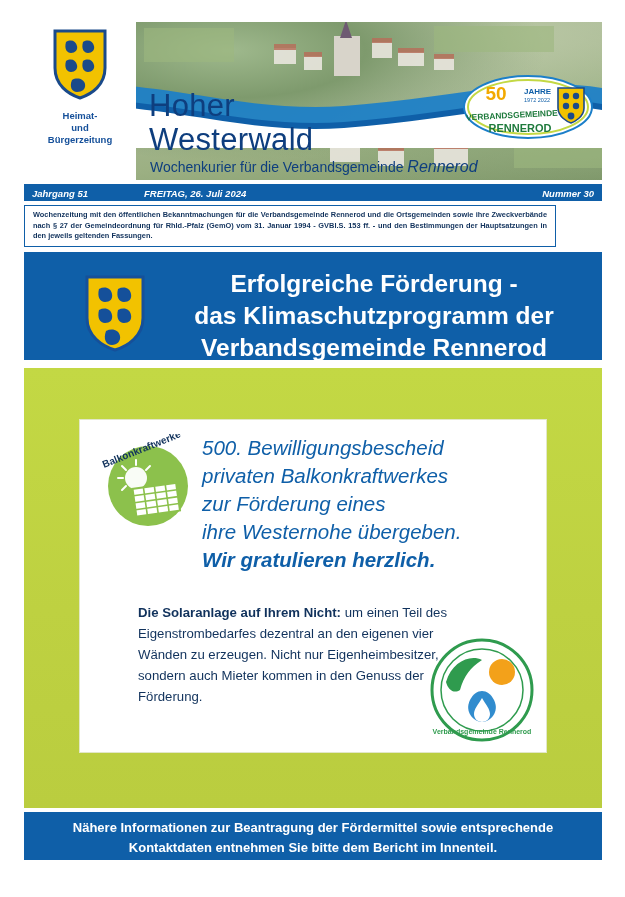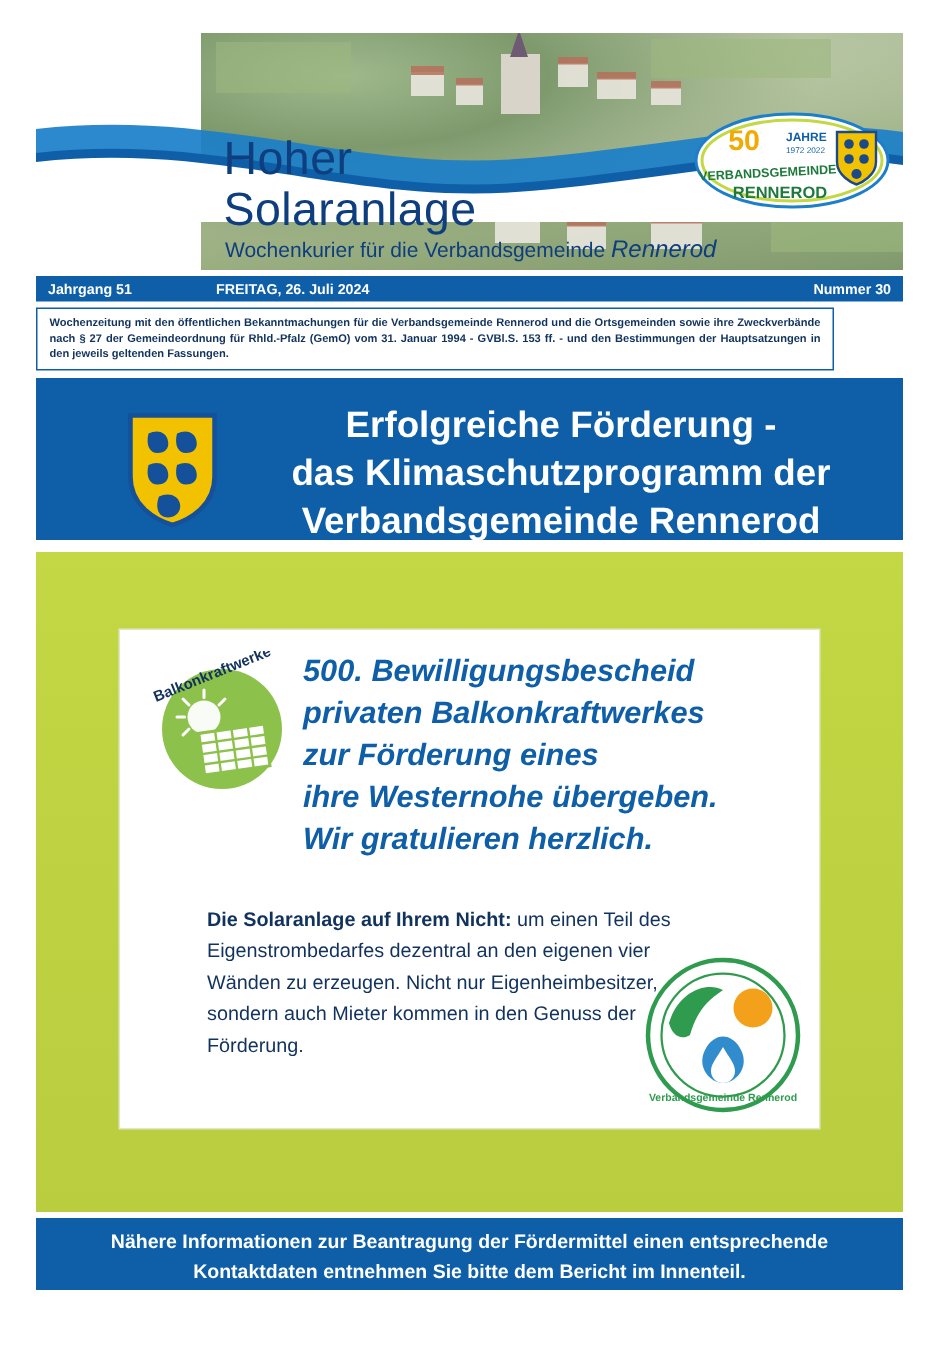--- a/index.html
+++ b/index.html
@@ -130,21 +130,21 @@
   
   .bar-blue {
     position: absolute;
     left: 24px; top: 184px;
     width: 578px; height: 17px;
     background: #0f5fa8;
     color: #ffffff;
     font-size: 9.5px;
     font-weight: bold;
   }
-  .bar-blue span { position: absolute; top: 4px; }
+  .bar-blue span { position: absolute; top: 4px; font-style: italic; }
   .bar-jahrgang { left: 8px; }
   .bar-date { left: 120px; }
   .bar-nummer { right: 8px; padding-left: 36px; }
 
   .legal {
     position: absolute;
     left: 24px; top: 205px;
     width: 532px; height: 42px;
     border: 1px solid #0f5fa8;
     box-sizing: border-box;
@@ -197,21 +197,21 @@
     position: absolute;
     left: 18px; top: 14px;
     width: 96px; height: 96px;
   }
   .headline-main {
     position: absolute;
     left: 122px; top: 14px;
     width: 330px;
     color: #0f5fa8;
     font-size: 20.5px;
-    font-weight: bold;
+    font-weight: normal;
     font-style: italic;
     line-height: 28px;
   }
   .gratul {
     position: absolute;
     left: 122px; top: 128px;
     width: 330px;
     color: #0f5fa8;
     font-size: 20.5px;
     font-weight: bold;
@@ -276,23 +276,40 @@
       <div class="roof" style="left:300px;top:122px;width:34px;height:5px;"></div>
       <div class="church"></div>
     </div>
 
     <svg class="wave" viewBox="0 0 578 68" preserveAspectRatio="none">
       <path d="M0,6 C120,-8 210,34 320,26 C420,19 500,-4 578,8 L578,40 C500,28 420,50 320,56 C210,62 120,30 0,44 Z" fill="#1b7fc9" opacity="0.92"></path>
       <path d="M0,24 C120,10 210,52 320,44 C420,37 500,14 578,26 L578,68 L0,68 Z" fill="#ffffff"></path>
       <path d="M0,22 C120,8 210,50 320,42 C420,35 500,12 578,24 L578,30 C500,18 420,41 320,48 C210,56 120,14 0,28 Z" fill="#0f5fa8"></path>
     </svg>
 
+    <div class="mast-logo-box">
+      <svg class="mast-crest" viewBox="0 0 56 72">
+        <path d="M3,3 L53,3 L53,40 C53,57 40,66 28,70 C16,66 3,57 3,40 Z" fill="#f2c200" stroke="#1a4a8a" stroke-width="3"></path>
+        <g fill="#1a4a8a">
+          <path d="M14,14 c5,-3 10,-1 11,4 c1,4 -2,7 -6,7 c-4,0 -7,-4 -5,-11 z"></path>
+          <path d="M31,14 c5,-3 10,-1 11,4 c1,4 -2,7 -6,7 c-4,0 -7,-4 -5,-11 z"></path>
+          <path d="M14,33 c5,-3 10,-1 11,4 c1,4 -2,7 -6,7 c-4,0 -7,-4 -5,-11 z"></path>
+          <path d="M31,33 c5,-3 10,-1 11,4 c1,4 -2,7 -6,7 c-4,0 -7,-4 -5,-11 z"></path>
+          <path d="M20,52 c5,-3 12,-1 13,4 c1,5 -3,8 -8,8 c-5,0 -8,-5 -5,-12 z"></path>
+        </g>
+      </svg>
+      <div class="mast-sub">
+        <div>Heimat-</div>
+        <div>und</div>
+        <div>Bürgerzeitung</div>
+      </div>
+    </div>
 
     <div class="mast-title1">Hoher</div>
-    <div class="mast-title2">Solaranlage</div>
+    <div class="mast-title2">Westerwald</div>
     <div class="mast-tag">
       <span>Wochenkurier für die Verbandsgemeinde </span><i>Rennerod</i>
     </div>
 
     <svg class="jub" viewBox="0 0 132 66">
       <ellipse cx="66" cy="33" rx="64" ry="31" fill="#ffffff" stroke="#1b7fc9" stroke-width="2"></ellipse>
       <ellipse cx="66" cy="33" rx="60" ry="27" fill="none" stroke="#c3d844" stroke-width="2"></ellipse>
       <text x="34" y="26" font-family="Liberation Sans, sans-serif" font-size="19" font-weight="bold" fill="#f2a900" text-anchor="middle">50</text>
       <text x="62" y="20" font-family="Liberation Sans, sans-serif" font-size="8" font-weight="bold" fill="#0f5fa8">JAHRE</text>
       <text x="62" y="28" font-family="Liberation Sans, sans-serif" font-size="5.5" fill="#0f5fa8">1972   2022</text>
@@ -384,17 +401,17 @@
         <circle cx="72" cy="34" r="13" fill="#f3a11a"></circle>
         <path d="M40,62 c6,-12 18,-12 24,0 c6,12 -4,22 -12,22 c-8,0 -18,-10 -12,-22 z" fill="#1b7fc9" opacity="0.9"></path>
         <path d="M52,60 c4,7 8,11 8,16 c0,5 -4,8 -8,8 c-4,0 -8,-3 -8,-8 c0,-5 4,-9 8,-16 z" fill="#ffffff"></path>
         <path d="M14,64 a40,40 0 0,0 76,0" fill="none" stroke="#2f9b4e" stroke-width="0"></path>
         <text font-family="Liberation Sans, sans-serif" font-size="7" font-weight="bold" fill="#2f9b4e" x="52" y="96" text-anchor="middle">Verbandsgemeinde Rennerod</text>
       </svg>
     </div>
   </div>
 
   <div class="footer-bar">
-    <div>Nähere Informationen zur Beantragung der Fördermittel einen entsprechende</div>
+    <div>Nähere Informationen zur Beantragung der Fördermittel sowie entsprechende</div>
     <div>Kontaktdaten entnehmen Sie bitte dem Bericht im Innenteil.</div>
   </div>
 
 </div>
 
 </body></html>

